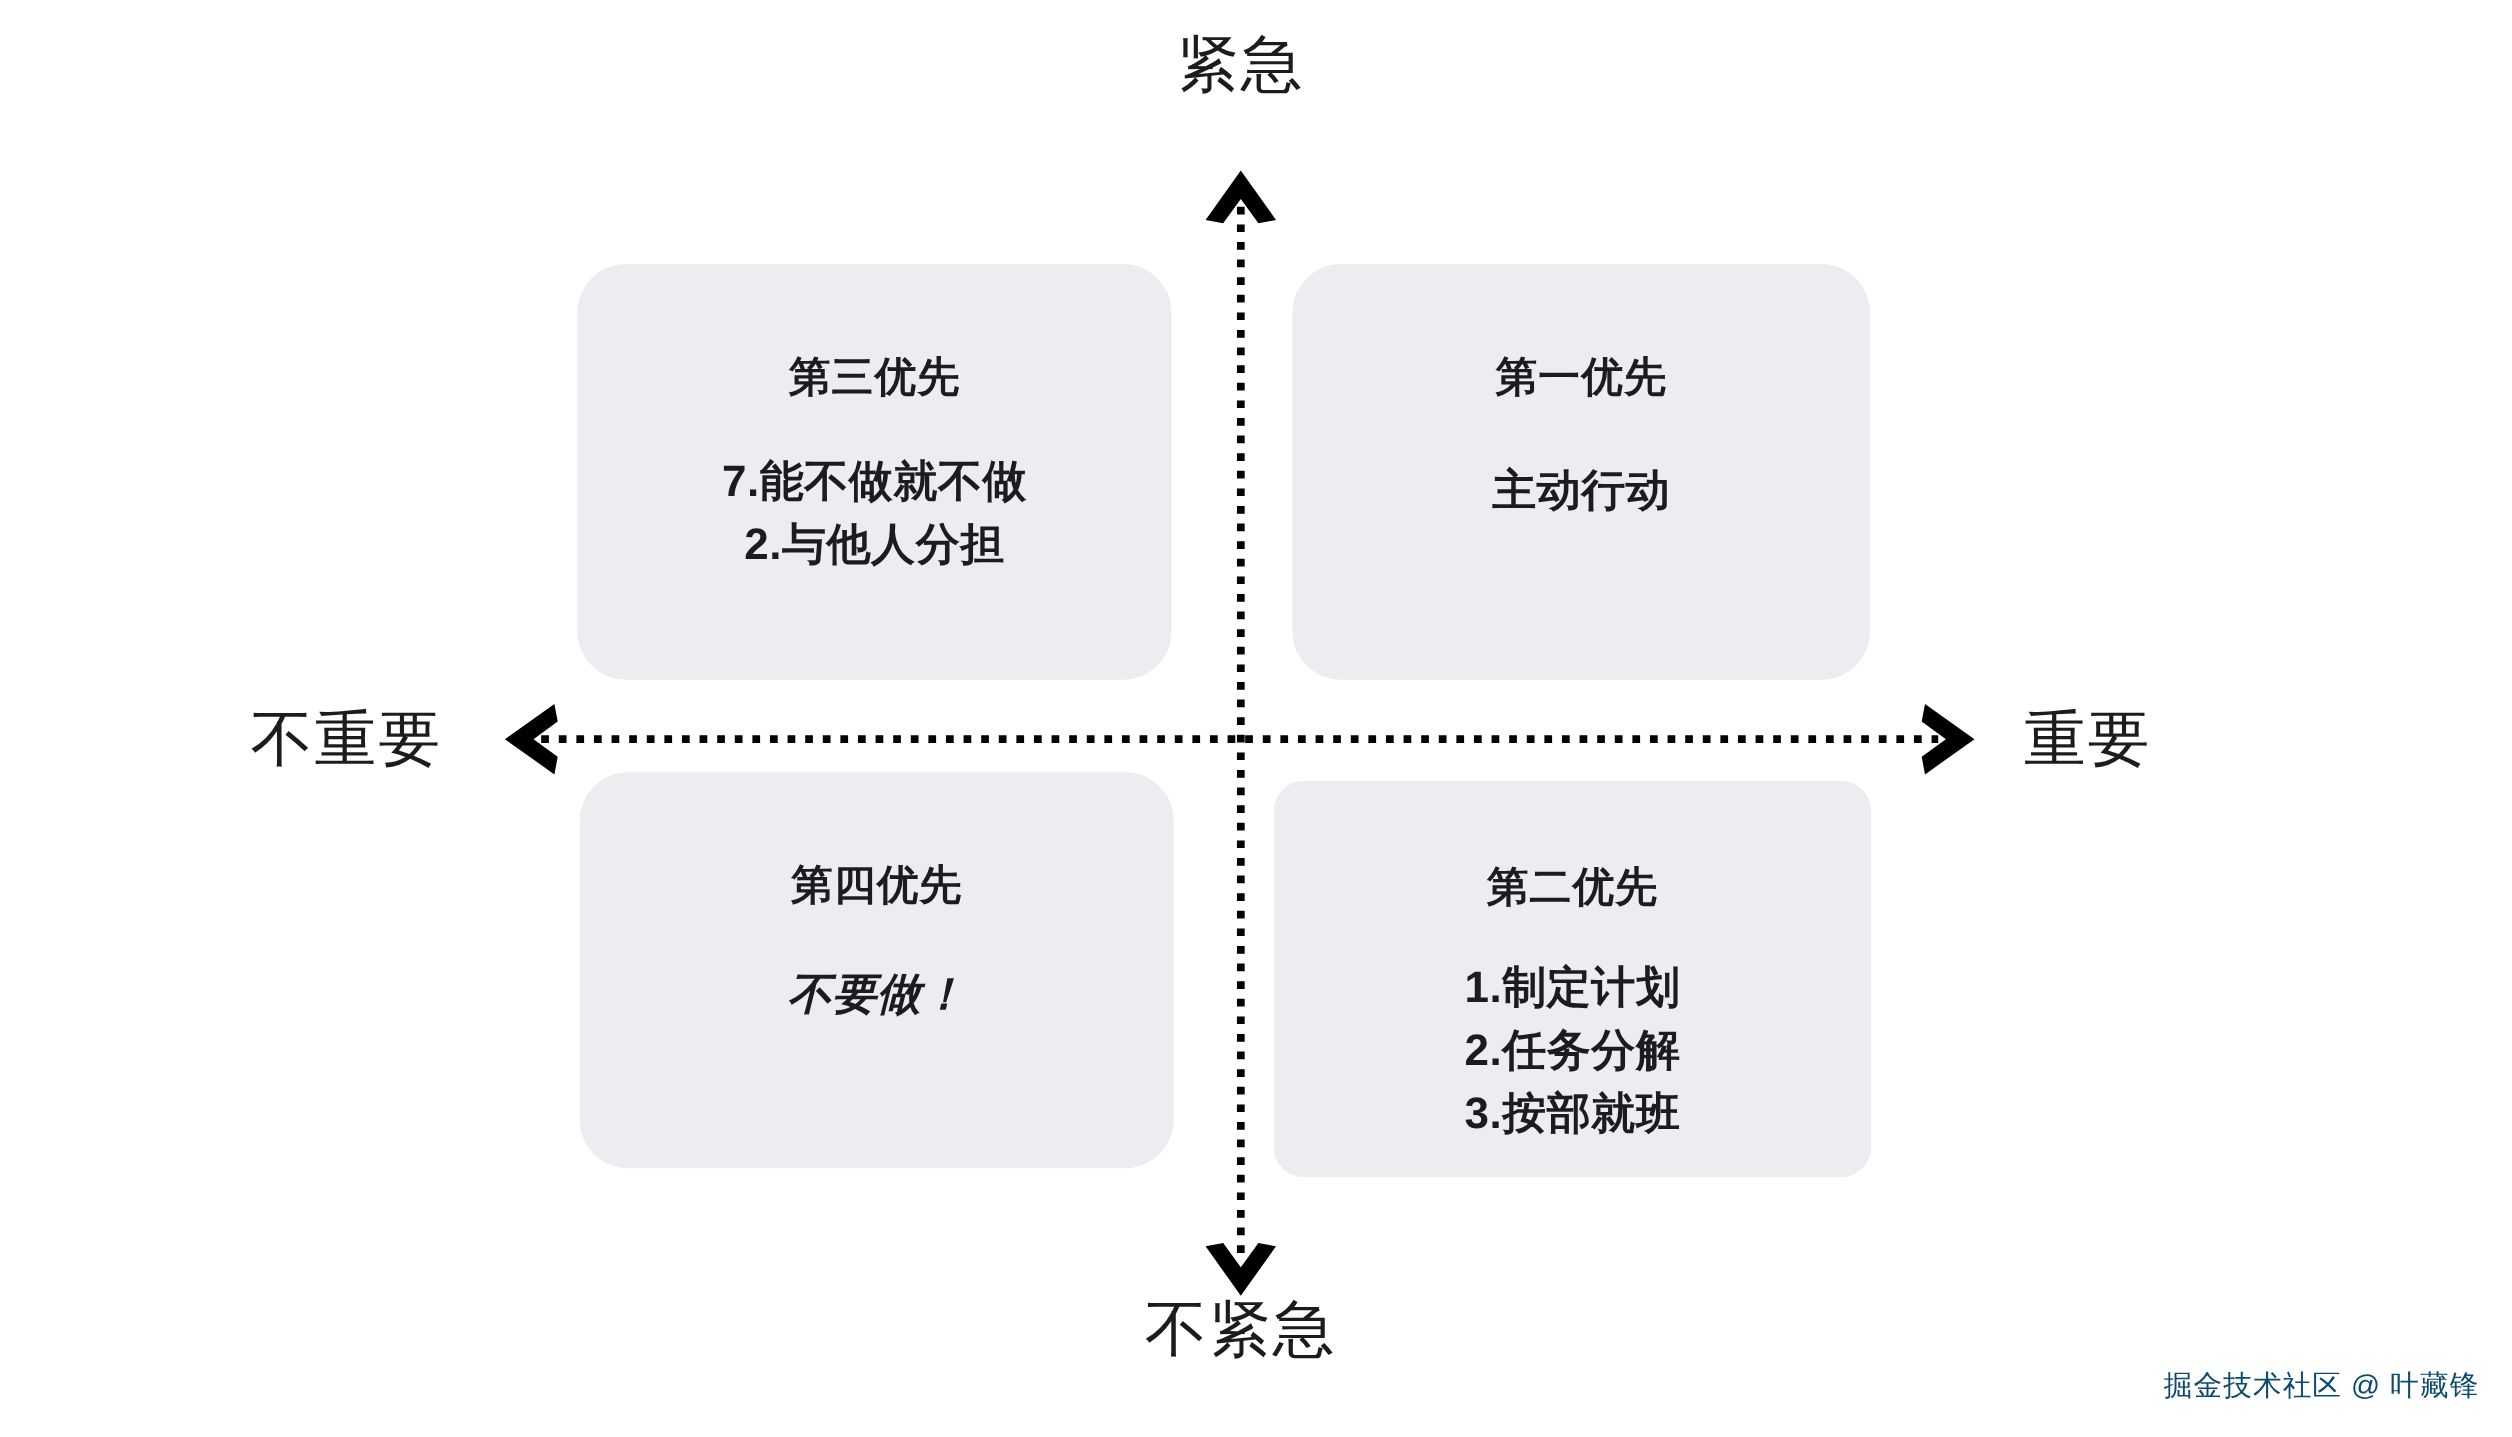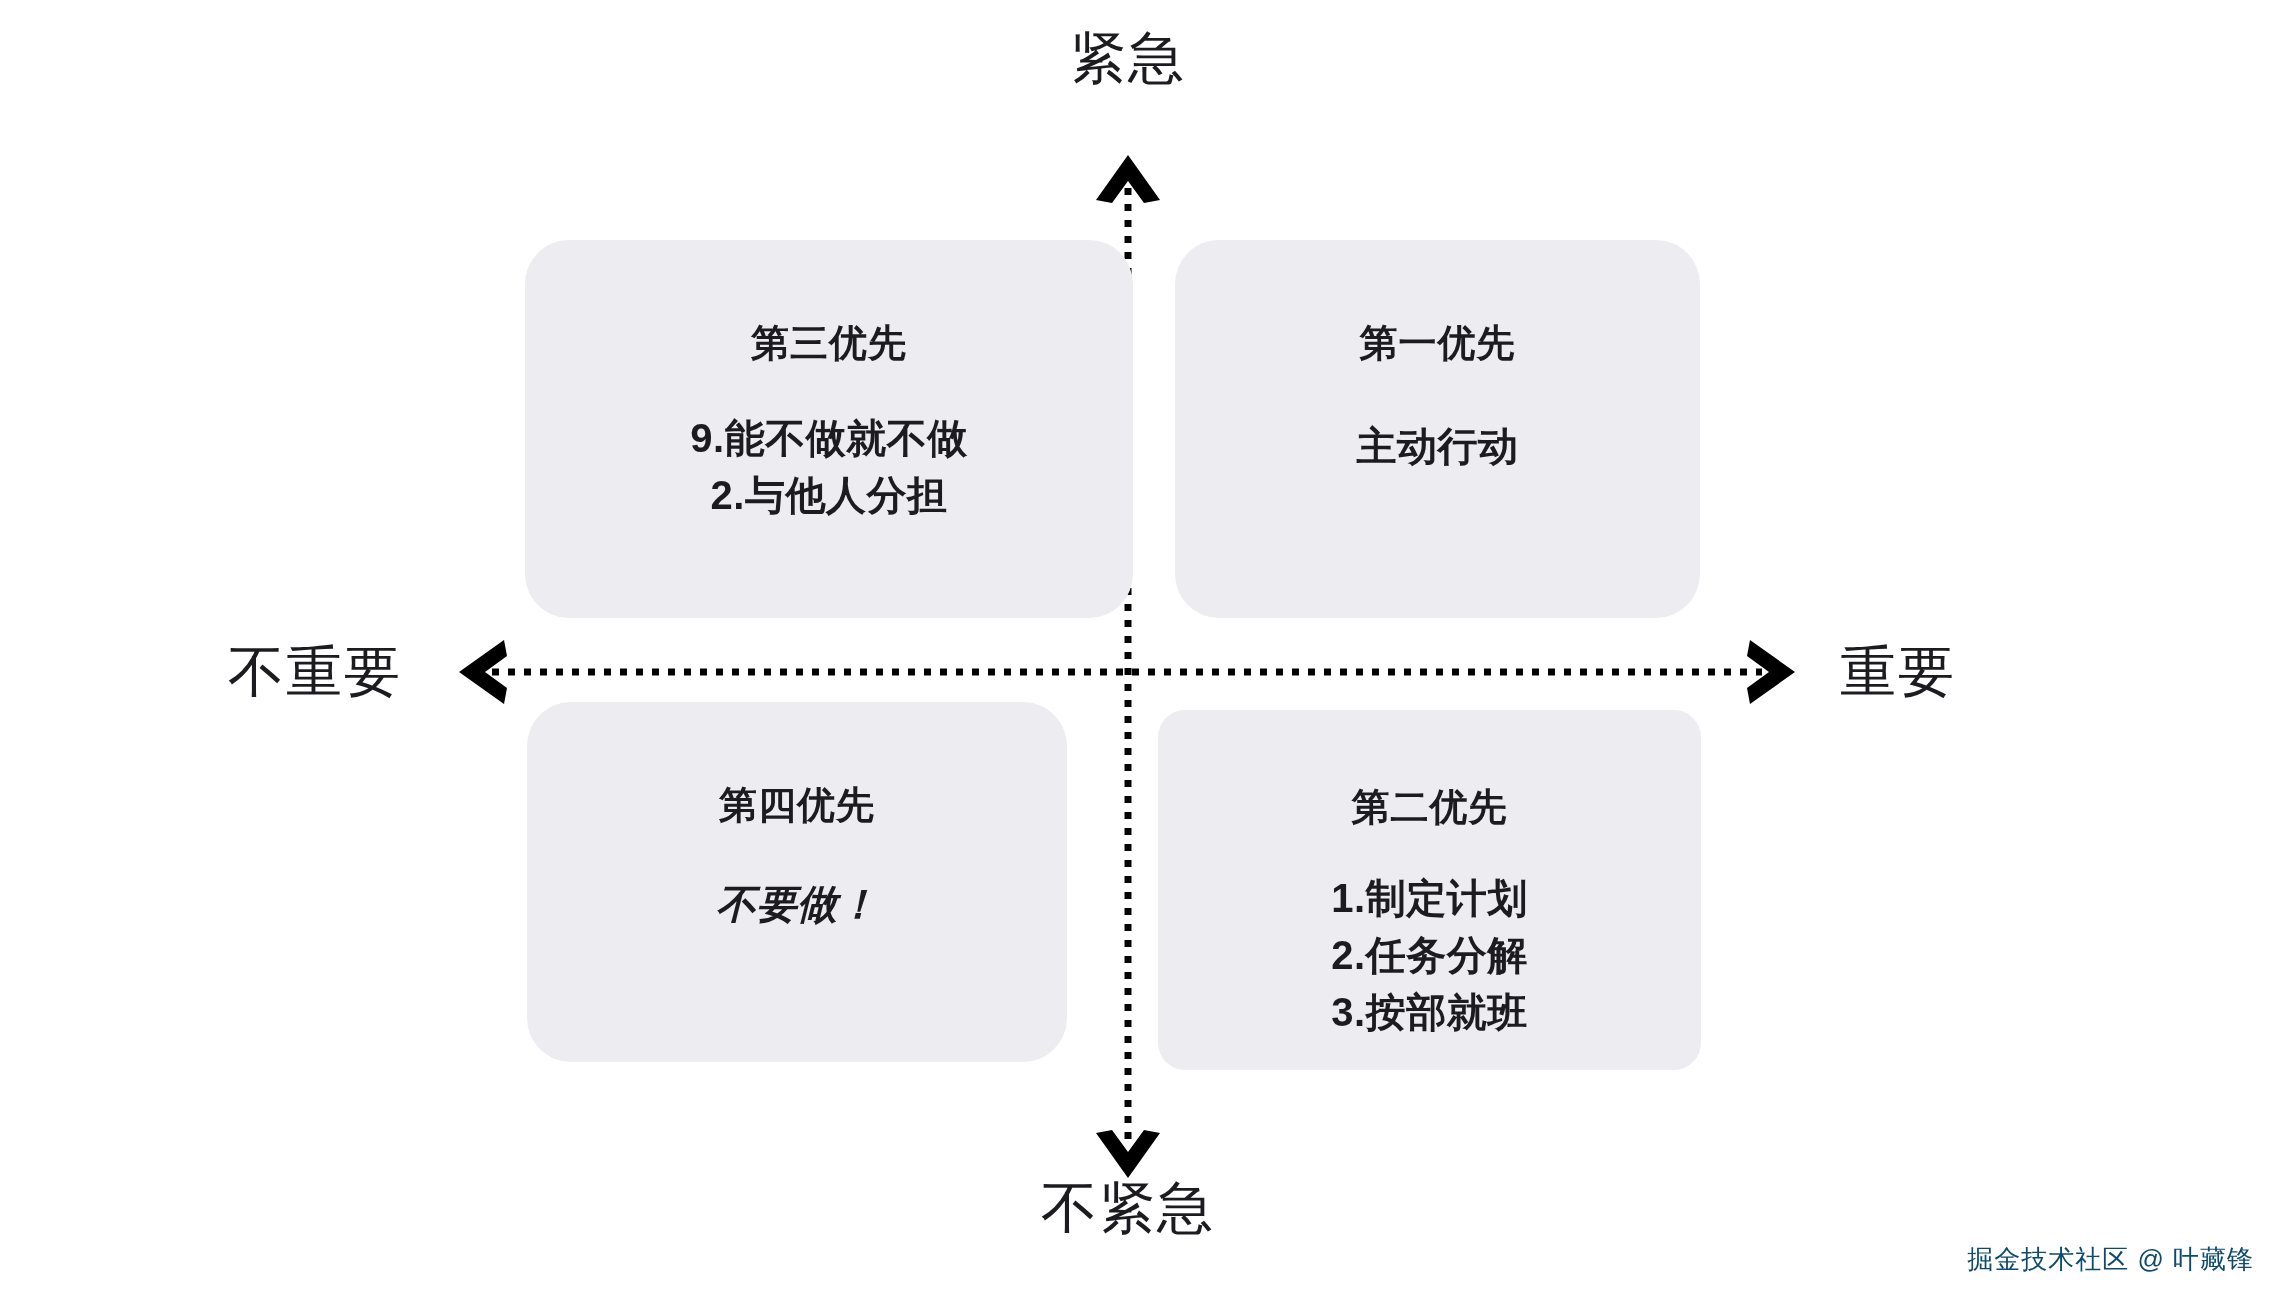--- a/index.html
+++ b/index.html
@@ -69,21 +69,21 @@
     color: #1b1b20;
     font-size: 40px;
     font-weight: 700;
     letter-spacing: 0.5px;
     line-height: 1.42;
     white-space: nowrap;
   }
 
   
   #quadrant-top-left {
-    left: 525px; top: 240px; width: 608px; height: 378px;
+    left: 525px; top: 240px; width: 540px; height: 378px;
     padding-top: 84px;
   }
   #quadrant-top-left .q-body { margin-top: 48px; }
 
   
   #quadrant-top-right {
     left: 1175px; top: 240px; width: 525px; height: 378px;
     padding-top: 84px;
   }
   #quadrant-top-right .q-body { margin-top: 56px; }
@@ -136,21 +136,21 @@
   </svg>
 
   <div class="axis-label" id="label-urgent">紧急</div>
   <div class="axis-label" id="label-not-urgent">不紧急</div>
   <div class="axis-label" id="label-not-important">不重要</div>
   <div class="axis-label" id="label-important">重要</div>
 
   <div class="quadrant" id="quadrant-top-left">
     <div class="q-title">第三优先</div>
     <div class="q-body">
-      <div class="q-line">9.能不做就不做</div>
+      <div class="q-line">7.能不做就不做</div>
       <div class="q-line">2.与他人分担</div>
     </div>
   </div>
 
   <div class="quadrant" id="quadrant-top-right">
     <div class="q-title">第一优先</div>
     <div class="q-body">
       <div class="q-line">主动行动</div>
     </div>
   </div>

